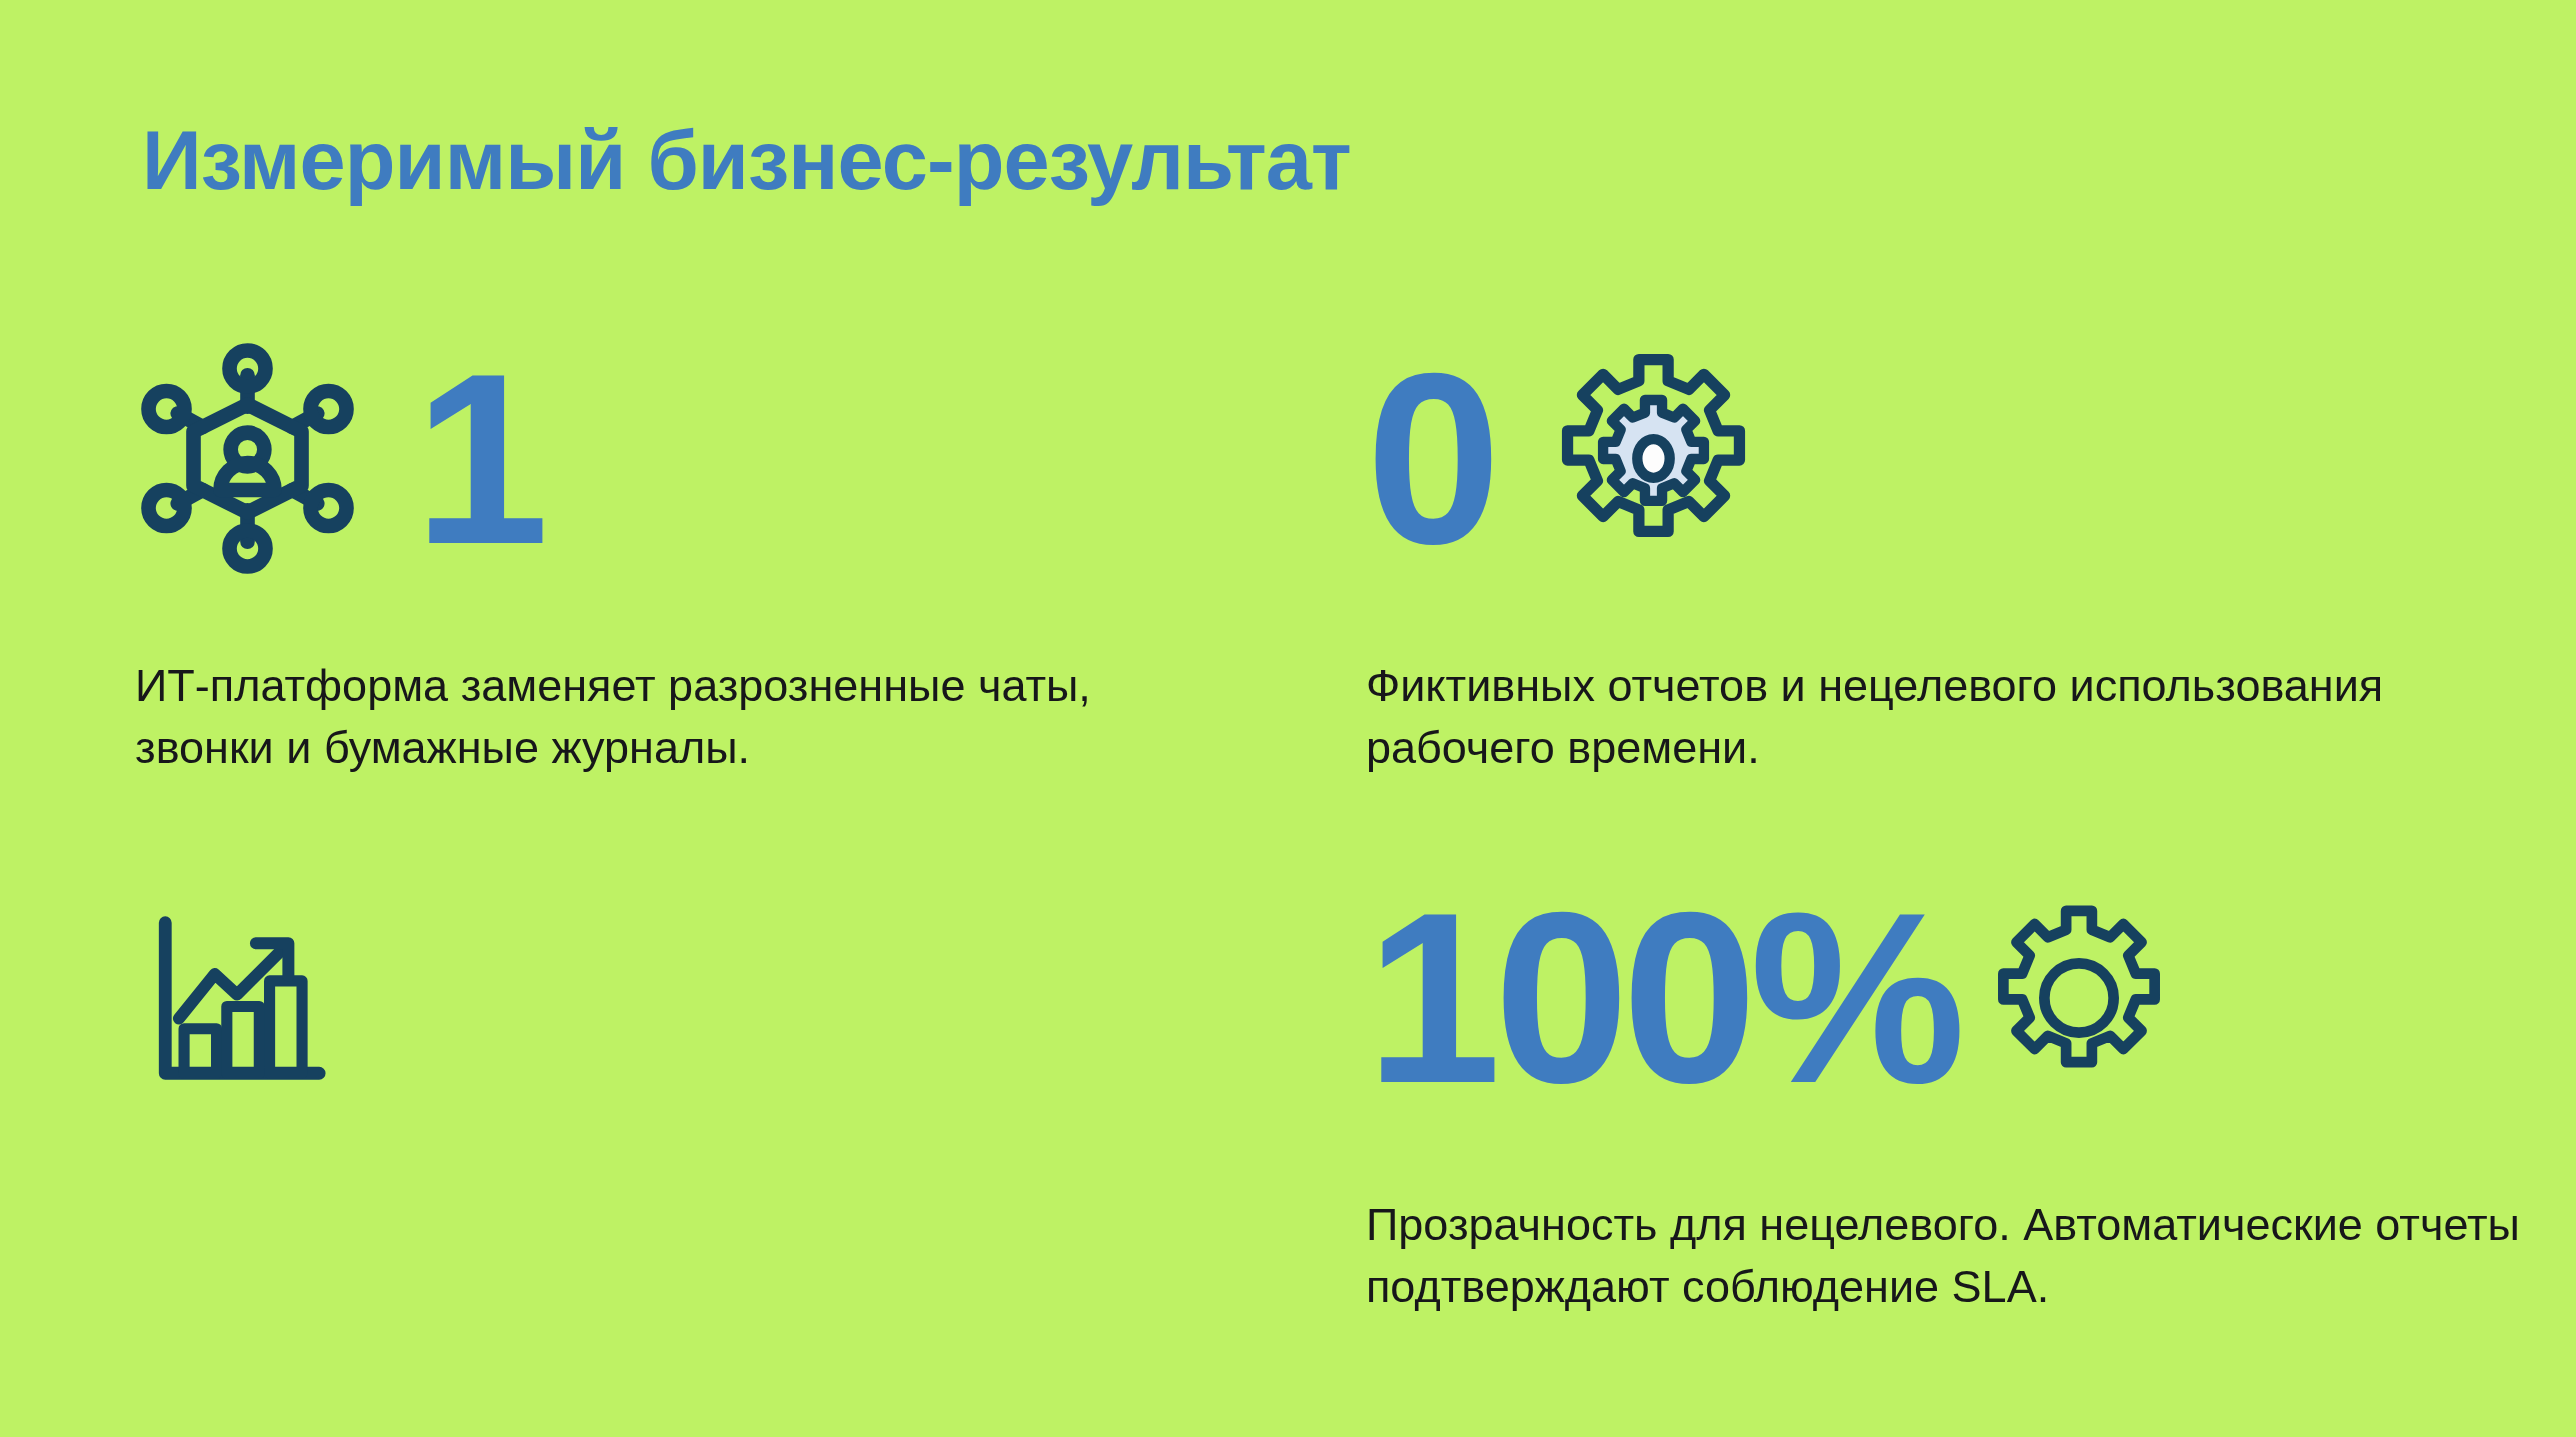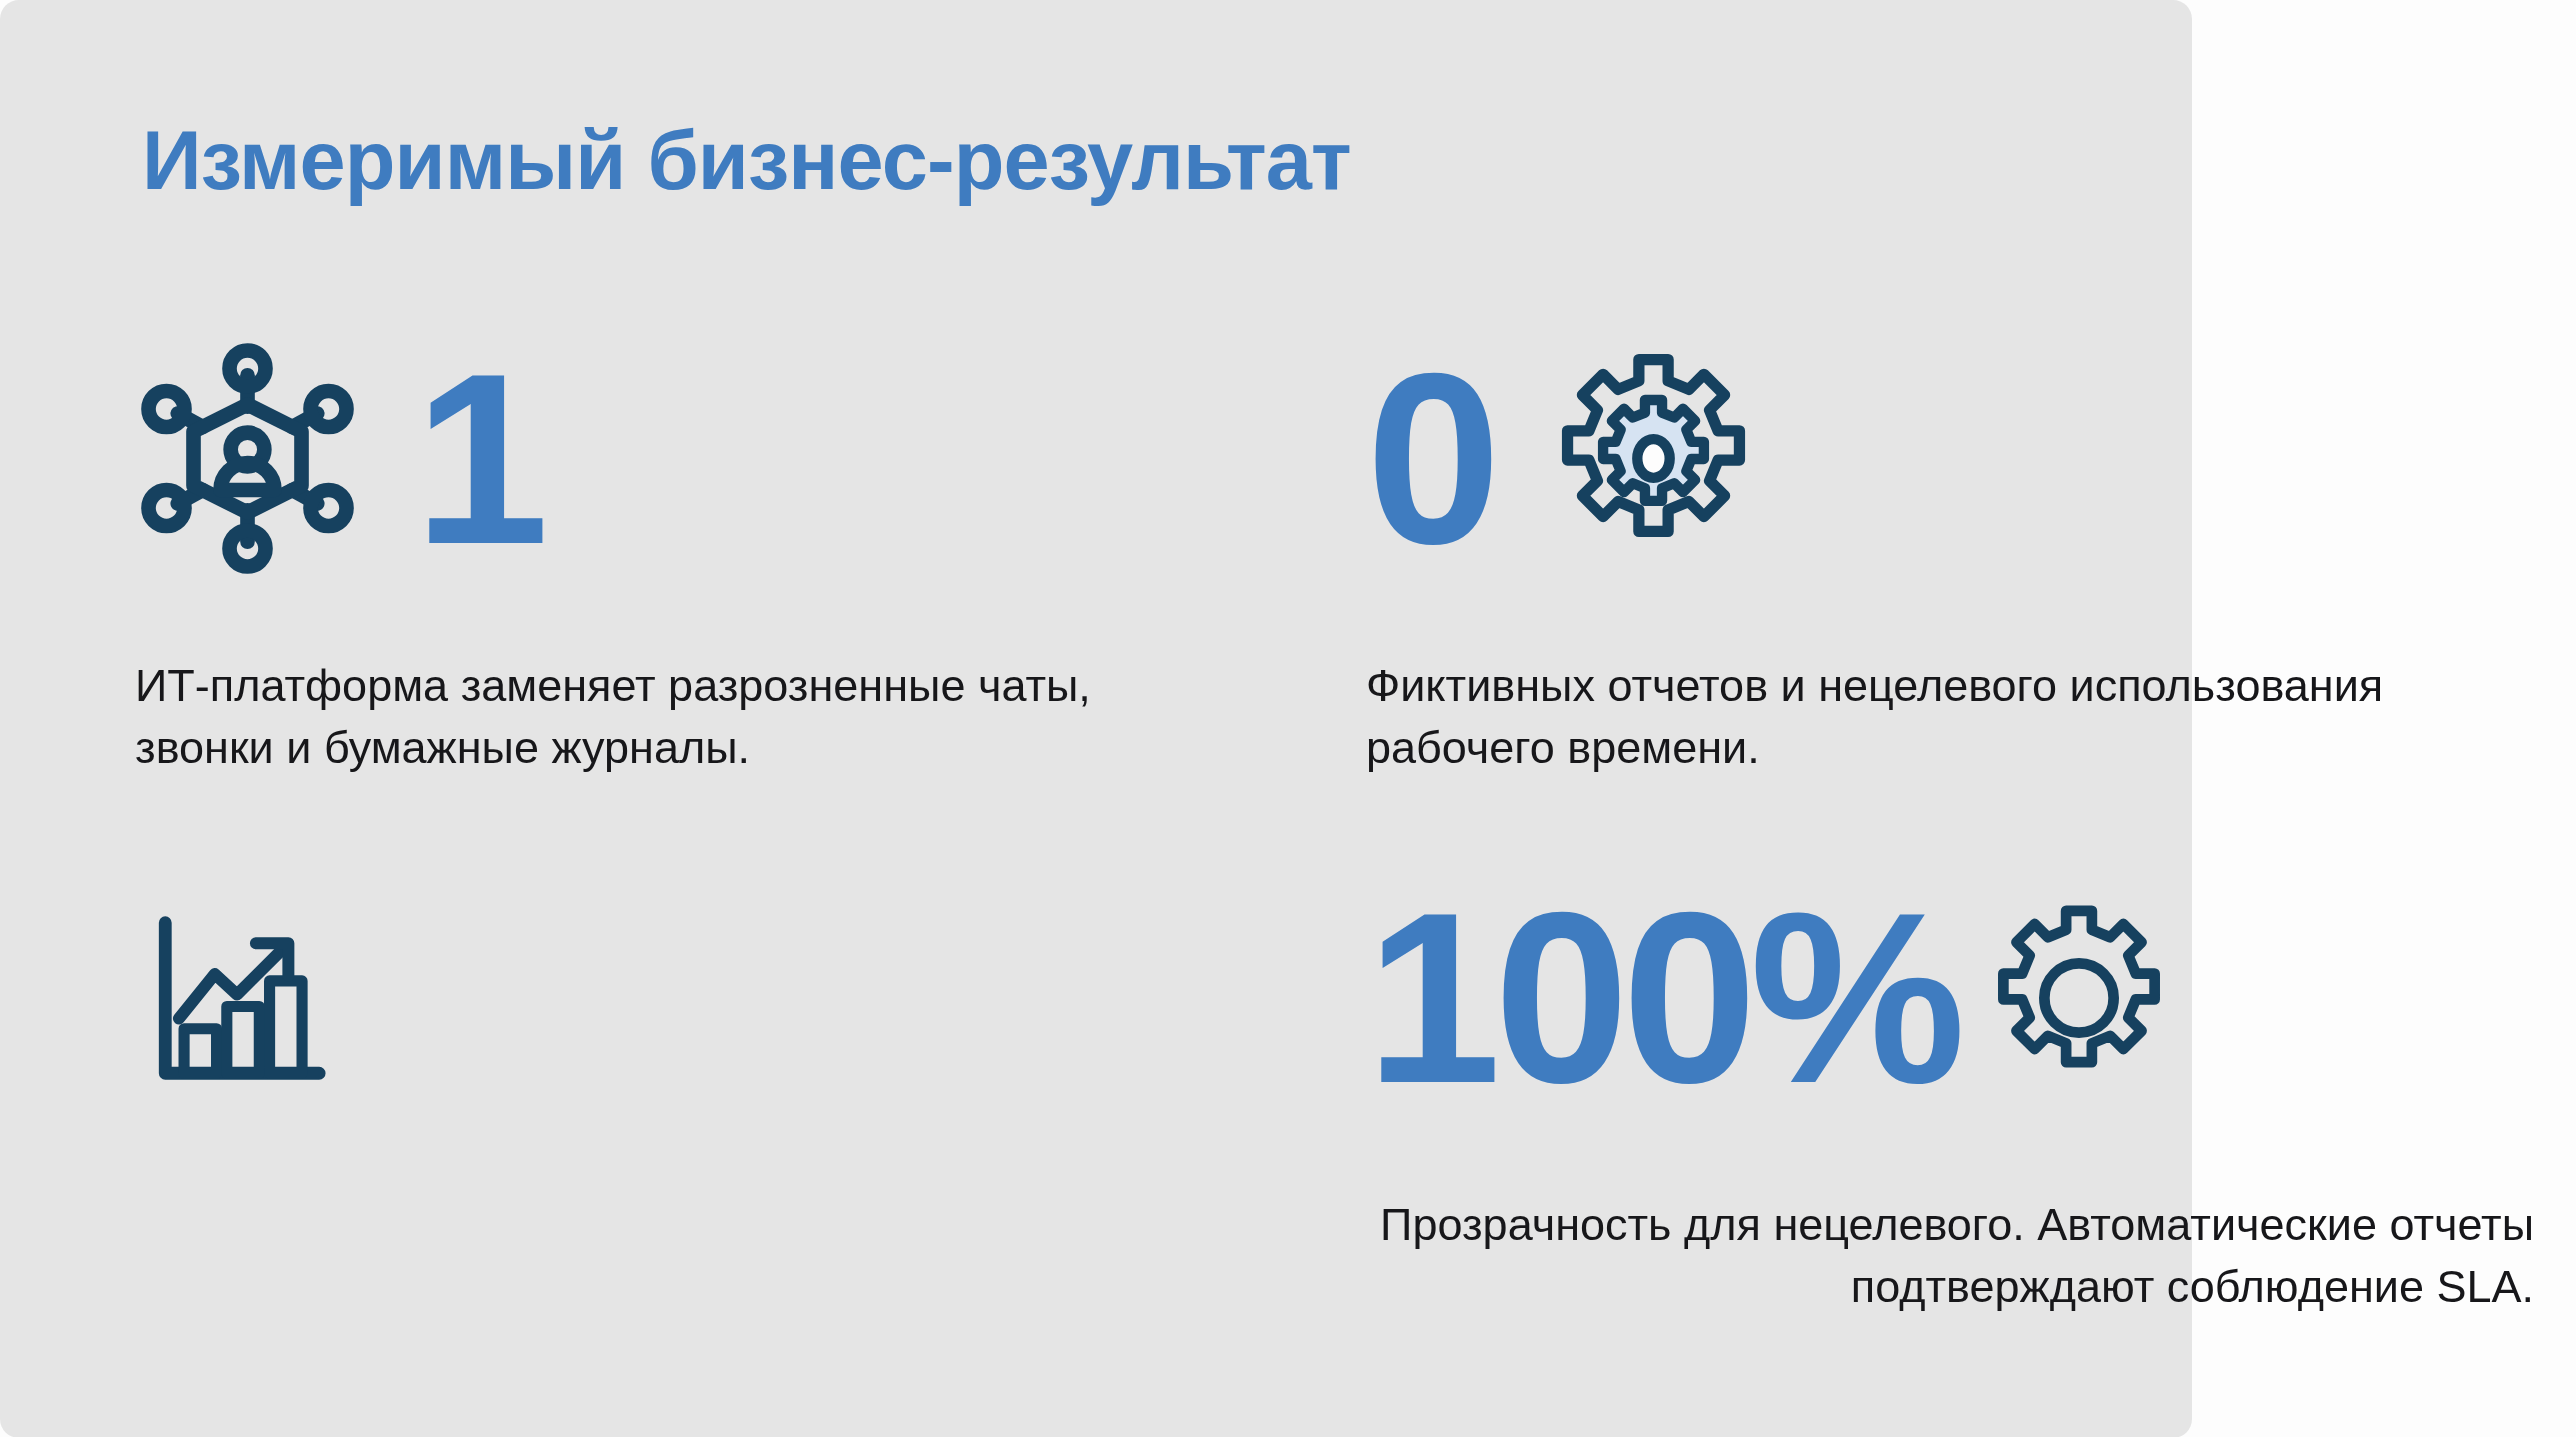--- a/index.html
+++ b/index.html
@@ -9,25 +9,24 @@
   body {
     width: 2576px;
     height: 1438px;
     background: #fdfdfd;
     font-family: "Liberation Sans", sans-serif;
     overflow: hidden;
   }
 
   .slide {
     position: relative;
-    width: 2192px;
+    width: 2576px;
     height: 1438px;
-    background: #e5e5e5;
+    background: #bef264;
     box-sizing: border-box;
-    border-radius: 19px;
   }
 
   .slide-title {
     position: absolute;
     left: 142px;
     top: 115px;
     font-size: 83px;
     font-weight: bold;
     color: #3f7cc0;
     letter-spacing: -0.9px;
@@ -44,21 +43,21 @@
   }
 
   .cell {
     position: absolute;
     width: 1186px;
     height: 503px;
   }
   .cell.c-tl { left: 135px;  top: 0px; }
   .cell.c-tr { left: 1366px; top: 0px; }
   .cell.c-bl { left: 135px;  top: 539px; }
-  .cell.c-br { left: 1366px; top: 539px; text-align: right; }
+  .cell.c-br { left: 1366px; top: 539px; }
 
   .stat-row {
     display: flex;
     align-items: center;
     height: 341px;
   }
 
   .stat-icon {
     flex: 0 0 auto;
     display: flex;

